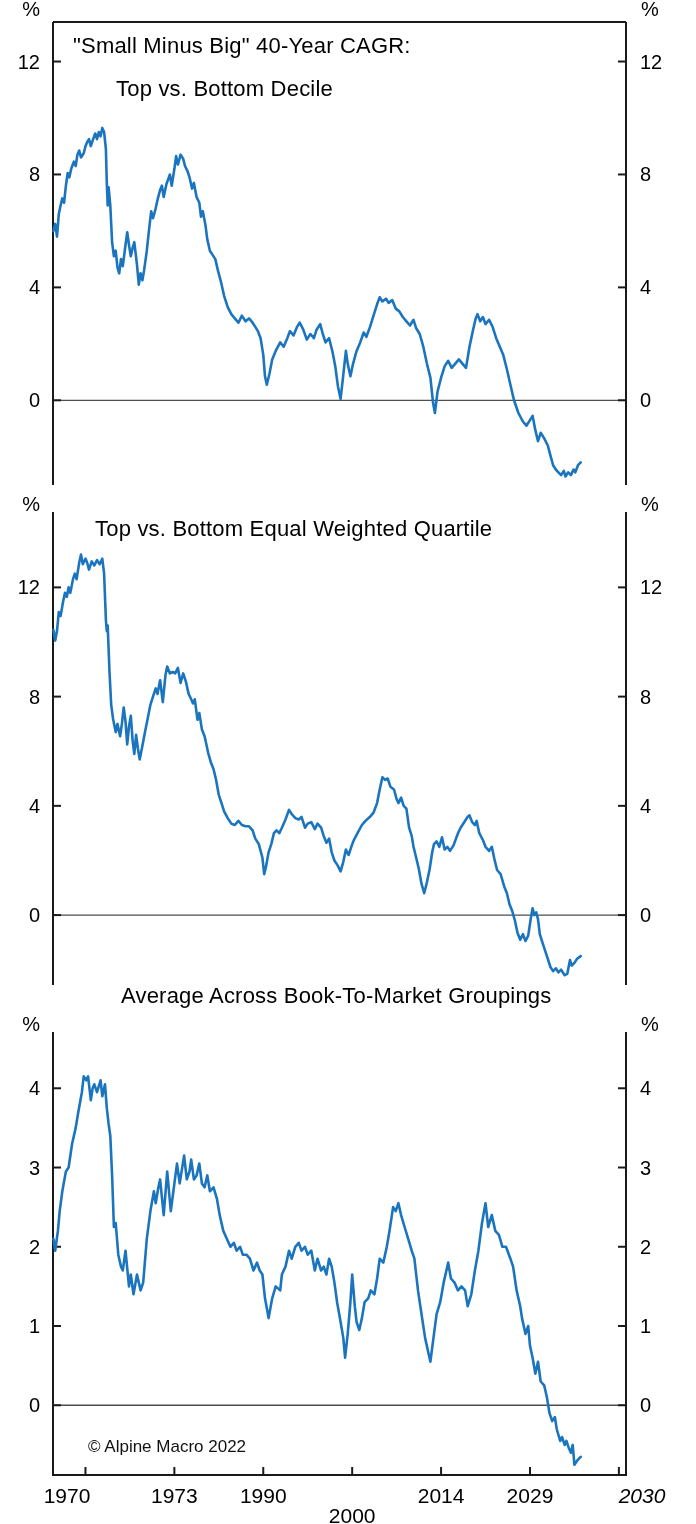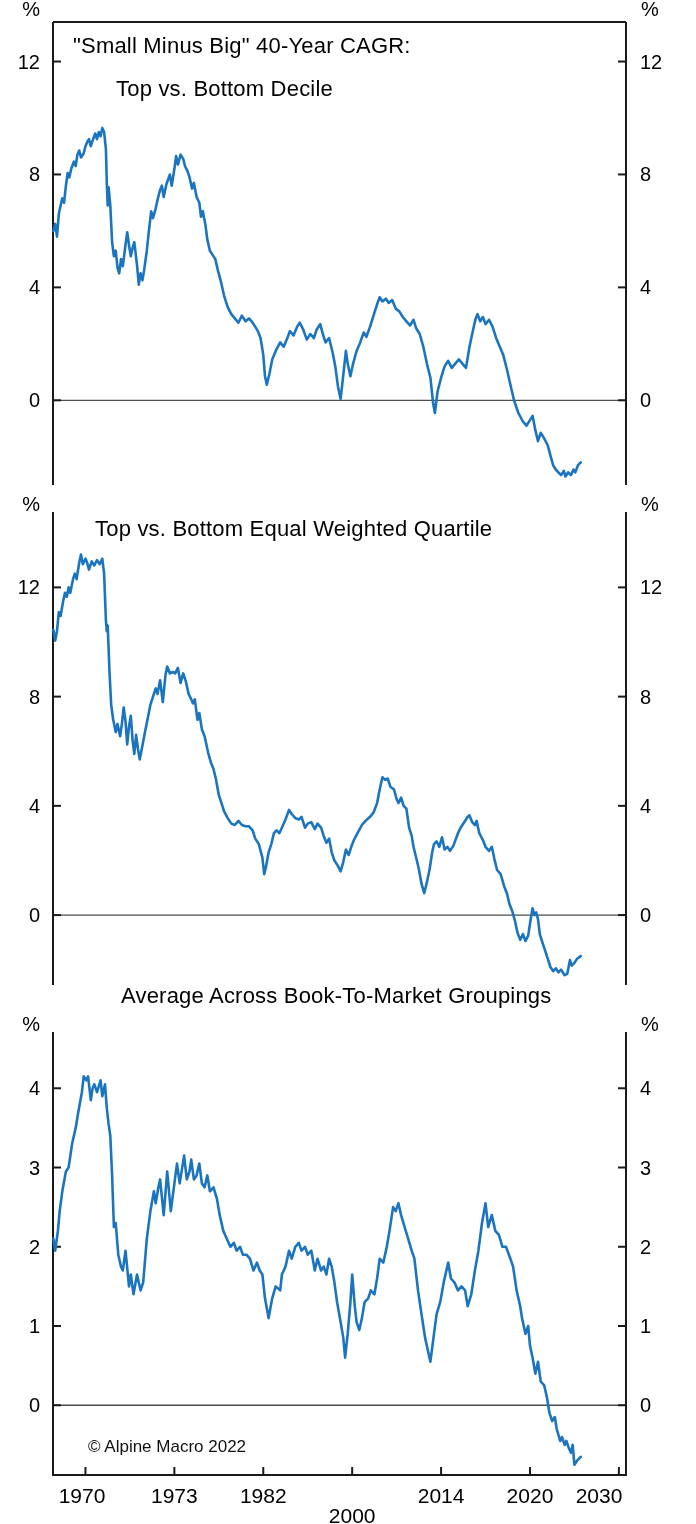--- a/index.html
+++ b/index.html
@@ -112,21 +112,21 @@
       <div class="lbl ytick-left" style="left: 0px; top: 1314.01px;">1</div>
       <div class="lbl ytick-right" style="left: 640px; top: 1314.01px;">1</div>
       <div class="lbl ytick-left" style="left: 0px; top: 1234.76px;">2</div>
       <div class="lbl ytick-right" style="left: 640px; top: 1234.76px;">2</div>
       <div class="lbl ytick-left" style="left: 0px; top: 1155.52px;">3</div>
       <div class="lbl ytick-right" style="left: 640px; top: 1155.52px;">3</div>
       <div class="lbl ytick-left" style="left: 0px; top: 1076.27px;">4</div>
       <div class="lbl ytick-right" style="left: 640px; top: 1076.27px;">4</div>
       <div class="lbl pct-left" style="left: 0px; top: 1013px;">%</div>
       <div class="lbl pct-right" style="left: 641px; top: 1013px;">%</div>
-      <div class="lbl xtick-label" style="left: 37px; top: 1484px; width: 90px;">1970</div>
+      <div class="lbl xtick-label" style="left: 22px; top: 1484px; width: 90px;">1970</div>
       <div class="lbl xtick-label" style="left: 129.357px; top: 1484px; width: 90px;">1973</div>
-      <div class="lbl xtick-label" style="left: 218.263px; top: 1484px; width: 90px;">1982</div>
+      <div class="lbl xtick-label" style="left: 218.263px; top: 1484px; width: 90px;">1990</div>
       <div class="lbl xtick-label" style="left: 307.169px; top: 1504px; width: 90px;">2000</div>
       <div class="lbl xtick-label" style="left: 396.075px; top: 1484px; width: 90px;">2014</div>
-      <div class="lbl xtick-label" style="left: 484.981px; top: 1484px; width: 90px;">2020</div>
-      <div class="lbl xtick-label" style="left: 554px; top: 1484px; width: 90px;">2030</div>
+      <div class="lbl xtick-label" style="left: 484.981px; top: 1484px; width: 90px;">2029</div>
+      <div class="lbl xtick-label" style="left: 597px; top: 1484px; width: 90px; font-style: italic;">2030</div>
     </div>
 </div>
 
 </body></html>

